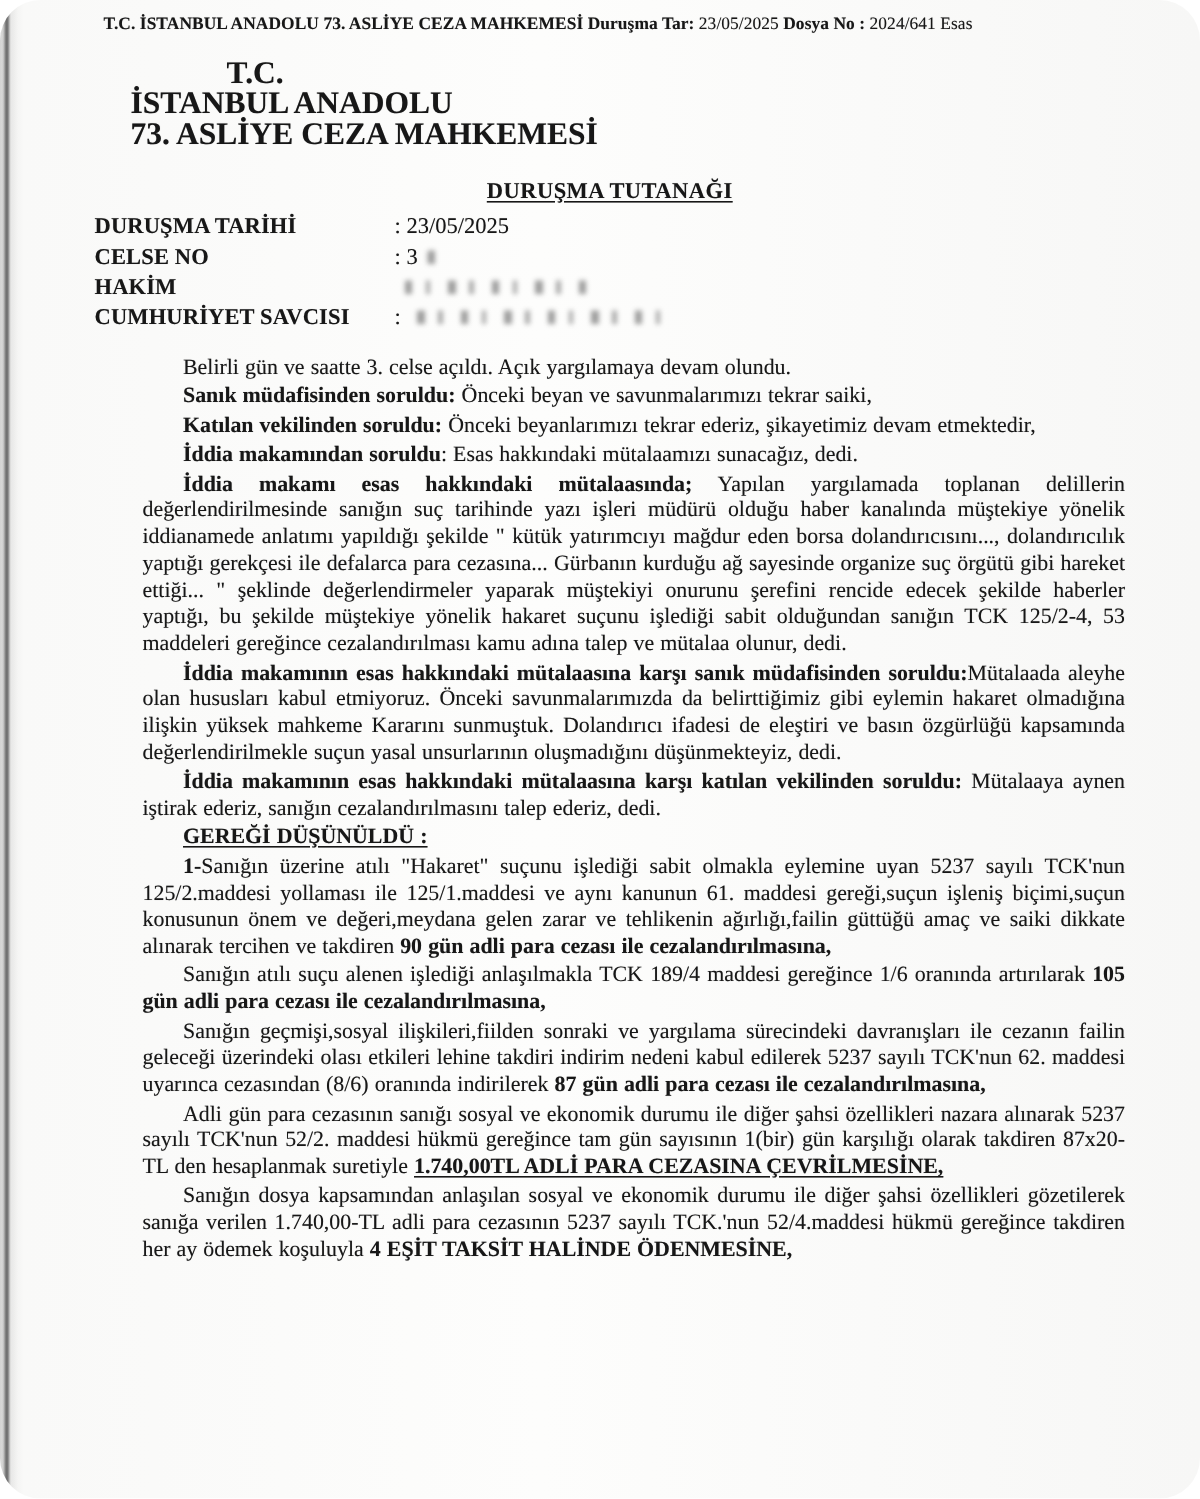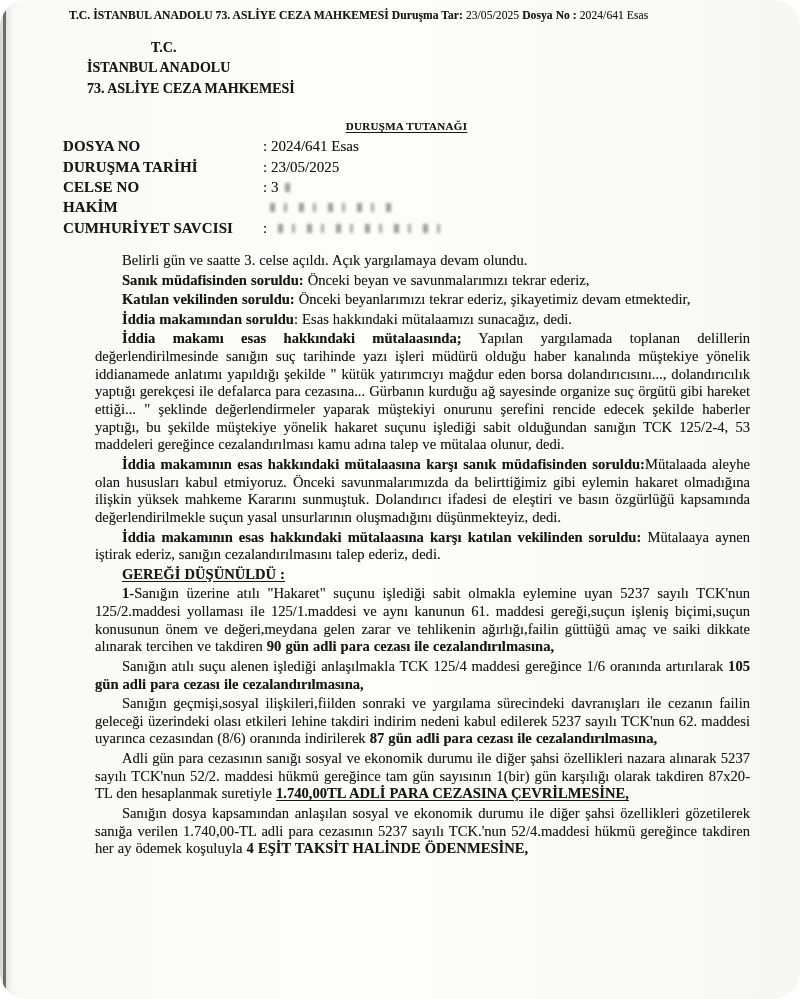--- a/index.html
+++ b/index.html
@@ -10,24 +10,24 @@
     color:#171717;
     text-shadow:0 0 .5px rgba(25,25,25,.4);
     border-radius:27px;
   }
   .edge-line{position:absolute;left:3px;top:8px;bottom:0;width:2.5px;background:#6c6c6c;filter:blur(.7px);}
   .edge-soft{position:absolute;left:0;top:0;bottom:0;width:12px;background:linear-gradient(90deg,rgba(120,120,120,.18),rgba(120,120,120,0));}
   .content{position:absolute;left:63px;right:50px;top:0;}
   .top-header{margin-top:9px;font-size:11.6px;line-height:14px;white-space:nowrap;letter-spacing:.05px;padding-left:6px;}
   .b{font-weight:bold;}
   .u{text-decoration:underline;text-underline-offset:2px;}
-  .court-block{margin-top:15px;font-weight:bold;font-size:14px;line-height:20.4px;}
+  .court-block{margin-top:15px;font-weight:bold;font-size:21px;line-height:20.4px;}
   .court-tc{margin-left:88px;}
   .court-l2,.court-l3{margin-left:24px;}
-  .doc-title{text-align:center;font-weight:bold;font-size:11px;margin-top:21px;letter-spacing:.3px;}
+  .doc-title{text-align:center;font-weight:bold;font-size:15px;margin-top:21px;letter-spacing:.3px;}
   .doc-title span{text-decoration:underline;text-underline-offset:2px;}
   .fields{margin-top:6px;}
   .field-row{display:flex;height:20.4px;align-items:baseline;font-size:15px;}
   .f-label{width:200px;font-weight:bold;letter-spacing:.1px;}
   .f-value{flex:1;white-space:nowrap;}
   .redact{display:inline-block;height:9px;margin-left:7px;border-radius:1px;filter:blur(1.7px);opacity:.5;
     background:repeating-linear-gradient(90deg,#3d3d3d 0 5px,transparent 5px 14px,#525252 14px 17px,transparent 17px 29px);
     vertical-align:baseline;}
   .faint{filter:blur(.7px);opacity:.8;margin-left:14px;}
   .body-text{margin-top:12px;margin-left:32px;}
@@ -49,51 +49,47 @@
       <div class="court-l2">İSTANBUL ANADOLU</div>
       <div class="court-l3">73. ASLİYE CEZA MAHKEMESİ</div>
     </div>
 
     <div class="doc-title">
       <span>DURUŞMA TUTANAĞI</span>
     </div>
 
     <div class="fields">
         <div class="field-row">
-          <div class="f-label">DOSYA NO</div>
-          <div class="f-value"><span>: 2024/641 Esas</span></div>
-        </div>
-        <div class="field-row">
           <div class="f-label">DURUŞMA TARİHİ</div>
           <div class="f-value"><span>: 23/05/2025</span></div>
         </div>
         <div class="field-row">
           <div class="f-label">CELSE NO</div>
           <div class="f-value"><span>: 3</span><span class="redact" style="width: 10px;"></span></div>
         </div>
         <div class="field-row">
           <div class="f-label">HAKİM</div>
           <div class="f-value"><span></span><span class="redact" style="width: 128px;"></span></div>
         </div>
         <div class="field-row">
           <div class="f-label">CUMHURİYET SAVCISI</div>
           <div class="f-value"><span>: </span><span class="redact" style="width: 172px;"></span></div>
         </div>
       </div>
 
     <div class="body-text">
         <p class="para"><span>Belirli gün ve saatte 3. celse açıldı. Açık yargılamaya devam olundu.</span></p>
-        <p class="para"><span class="b">Sanık müdafisinden soruldu:</span><span> Önceki beyan ve savunmalarımızı tekrar ederiz,</span></p>
+        <p class="para"><span class="b">Sanık müdafisinden soruldu:</span><span> Önceki beyan ve savunmalarımızı tekrar saiki,</span></p>
         <p class="para"><span class="b">Katılan vekilinden soruldu:</span><span> Önceki beyanlarımızı tekrar ederiz, şikayetimiz devam etmektedir,</span></p>
         <p class="para"><span class="b">İddia makamından soruldu</span><span>: Esas hakkındaki mütalaamızı sunacağız, dedi.</span></p>
         <p class="para"><span class="b">İddia makamı esas hakkındaki mütalaasında;</span><span> Yapılan  yargılamada toplanan delillerin değerlendirilmesinde sanığın suç tarihinde yazı işleri müdürü olduğu haber kanalında müştekiye yönelik iddianamede anlatımı yapıldığı şekilde " kütük yatırımcıyı mağdur eden borsa dolandırıcısını..., dolandırıcılık yaptığı gerekçesi ile defalarca para cezasına... Gürbanın kurduğu ağ sayesinde organize suç örgütü gibi hareket ettiği... " şeklinde değerlendirmeler yaparak müştekiyi onurunu şerefini rencide edecek şekilde haberler yaptığı, bu şekilde müştekiye yönelik hakaret suçunu işlediği sabit olduğundan sanığın TCK 125/2-4, 53 maddeleri gereğince cezalandırılması kamu adına talep ve mütalaa olunur, dedi.</span></p>
         <p class="para"><span class="b">İddia makamının esas hakkındaki mütalaasına karşı sanık müdafisinden soruldu:</span><span>Mütalaada aleyhe olan hususları kabul etmiyoruz. Önceki savunmalarımızda da belirttiğimiz gibi eylemin hakaret olmadığına ilişkin yüksek mahkeme Kararını sunmuştuk. Dolandırıcı ifadesi de  eleştiri ve basın özgürlüğü kapsamında değerlendirilmekle suçun yasal unsurlarının oluşmadığını düşünmekteyiz, dedi.</span></p>
         <p class="para"><span class="b">İddia makamının esas hakkındaki mütalaasına karşı katılan vekilinden soruldu:</span><span> Mütalaaya aynen iştirak ederiz, sanığın cezalandırılmasını talep ederiz, dedi.</span></p>
         <p class="para"><span class="b u">GEREĞİ DÜŞÜNÜLDÜ :</span></p>
         <p class="para"><span class="b">1-</span><span>Sanığın  üzerine atılı "Hakaret" suçunu işlediği sabit olmakla eylemine uyan 5237 sayılı TCK'nun 125/2.maddesi yollaması ile 125/1.maddesi ve aynı kanunun 61. maddesi gereği,suçun işleniş biçimi,suçun konusunun önem ve değeri,meydana gelen zarar ve tehlikenin ağırlığı,failin güttüğü amaç ve saiki dikkate alınarak tercihen ve takdiren </span><span class="b">90 gün adli para cezası  ile cezalandırılmasına,</span></p>
-        <p class="para"><span>Sanığın atılı suçu alenen işlediği anlaşılmakla TCK 125/4 maddesi gereğince 1/6 oranında artırılarak </span><span class="b">105 gün adli para cezası  ile cezalandırılmasına,</span></p>
+        <p class="para"><span>Sanığın atılı suçu alenen işlediği anlaşılmakla TCK 189/4 maddesi gereğince 1/6 oranında artırılarak </span><span class="b">105 gün adli para cezası  ile cezalandırılmasına,</span></p>
         <p class="para"><span>Sanığın geçmişi,sosyal ilişkileri,fiilden sonraki ve yargılama sürecindeki davranışları ile cezanın failin geleceği üzerindeki olası etkileri lehine takdiri indirim nedeni kabul edilerek 5237 sayılı TCK'nun 62. maddesi uyarınca cezasından (8/6) oranında indirilerek </span><span class="b">87 gün adli para cezası  ile cezalandırılmasına,</span></p>
         <p class="para"><span>Adli gün para cezasının sanığı sosyal ve ekonomik durumu ile diğer şahsi özellikleri nazara alınarak 5237 sayılı TCK'nun 52/2. maddesi hükmü gereğince tam gün sayısının 1(bir) gün karşılığı olarak takdiren 87x20-TL den hesaplanmak suretiyle </span><span class="b u">1.740,00TL ADLİ PARA CEZASINA ÇEVRİLMESİNE,</span></p>
         <p class="para"><span>Sanığın dosya kapsamından anlaşılan sosyal ve ekonomik durumu ile diğer şahsi özellikleri gözetilerek sanığa verilen 1.740,00-TL adli para cezasının 5237 sayılı TCK.'nun 52/4.maddesi hükmü gereğince takdiren her ay ödemek koşuluyla </span><span class="b">4 EŞİT TAKSİT HALİNDE ÖDENMESİNE,</span></p>
       </div>
 
   </div>
 </div>
 
 </body></html>

